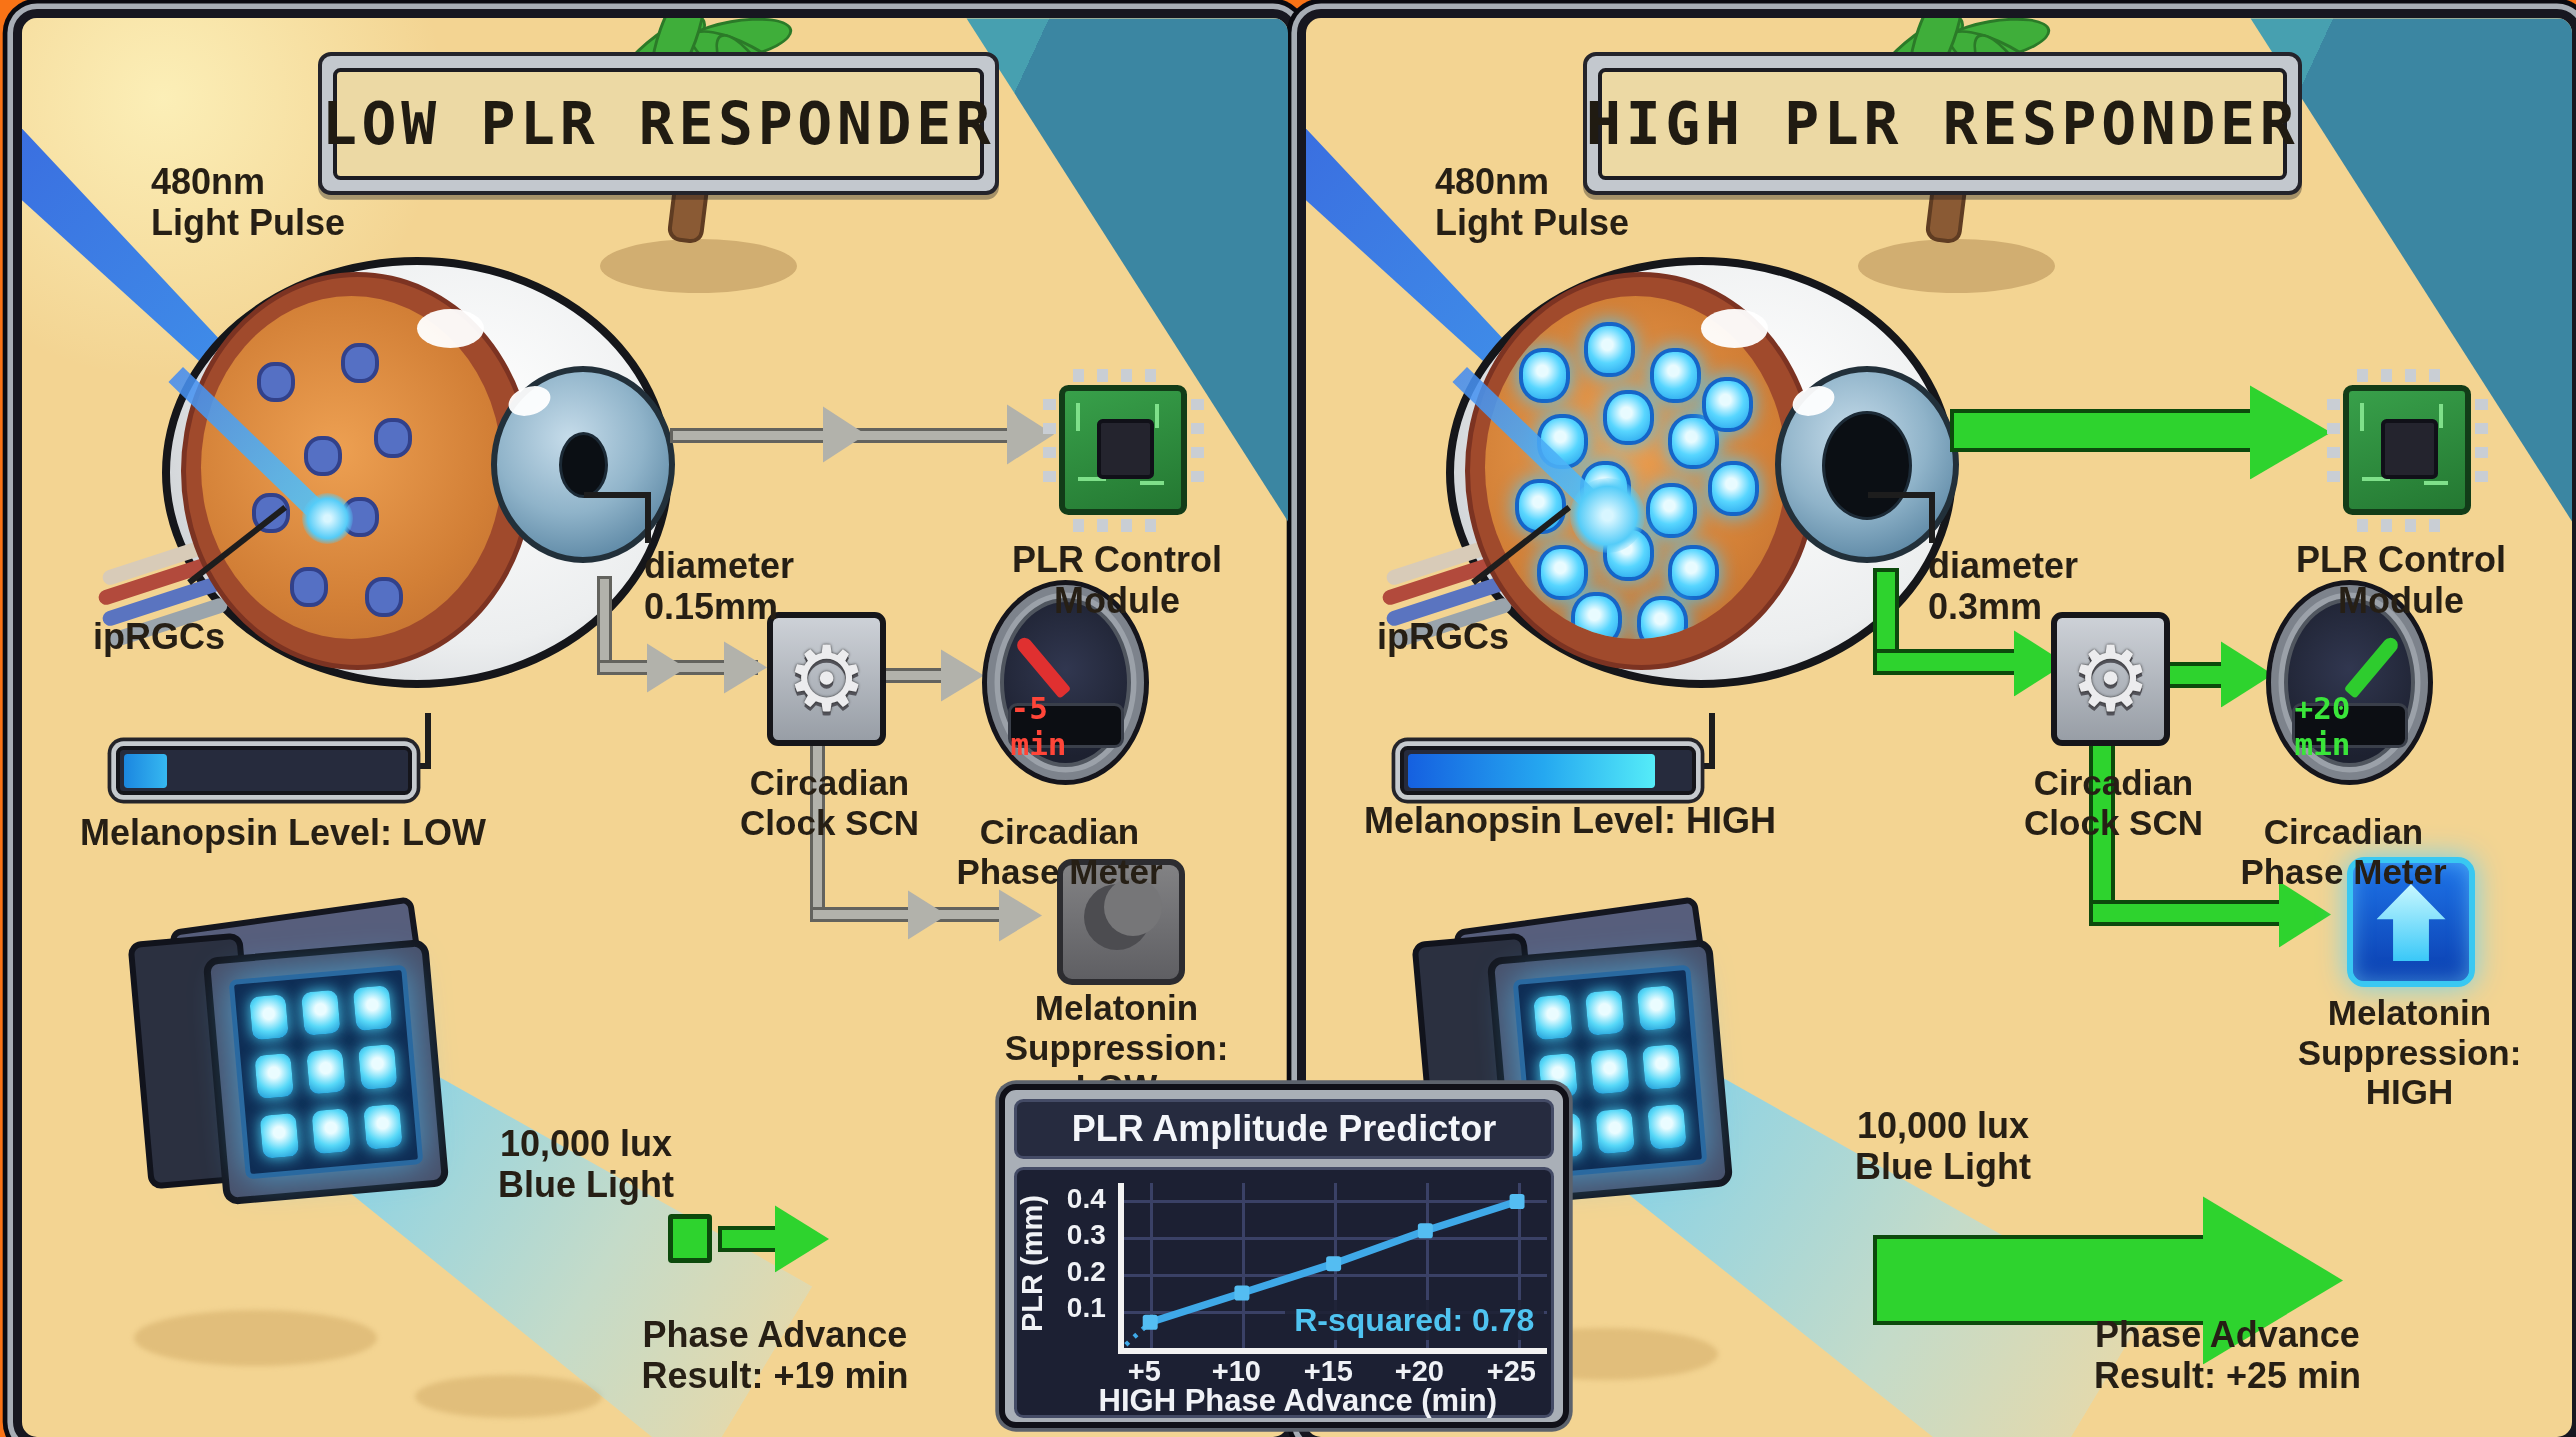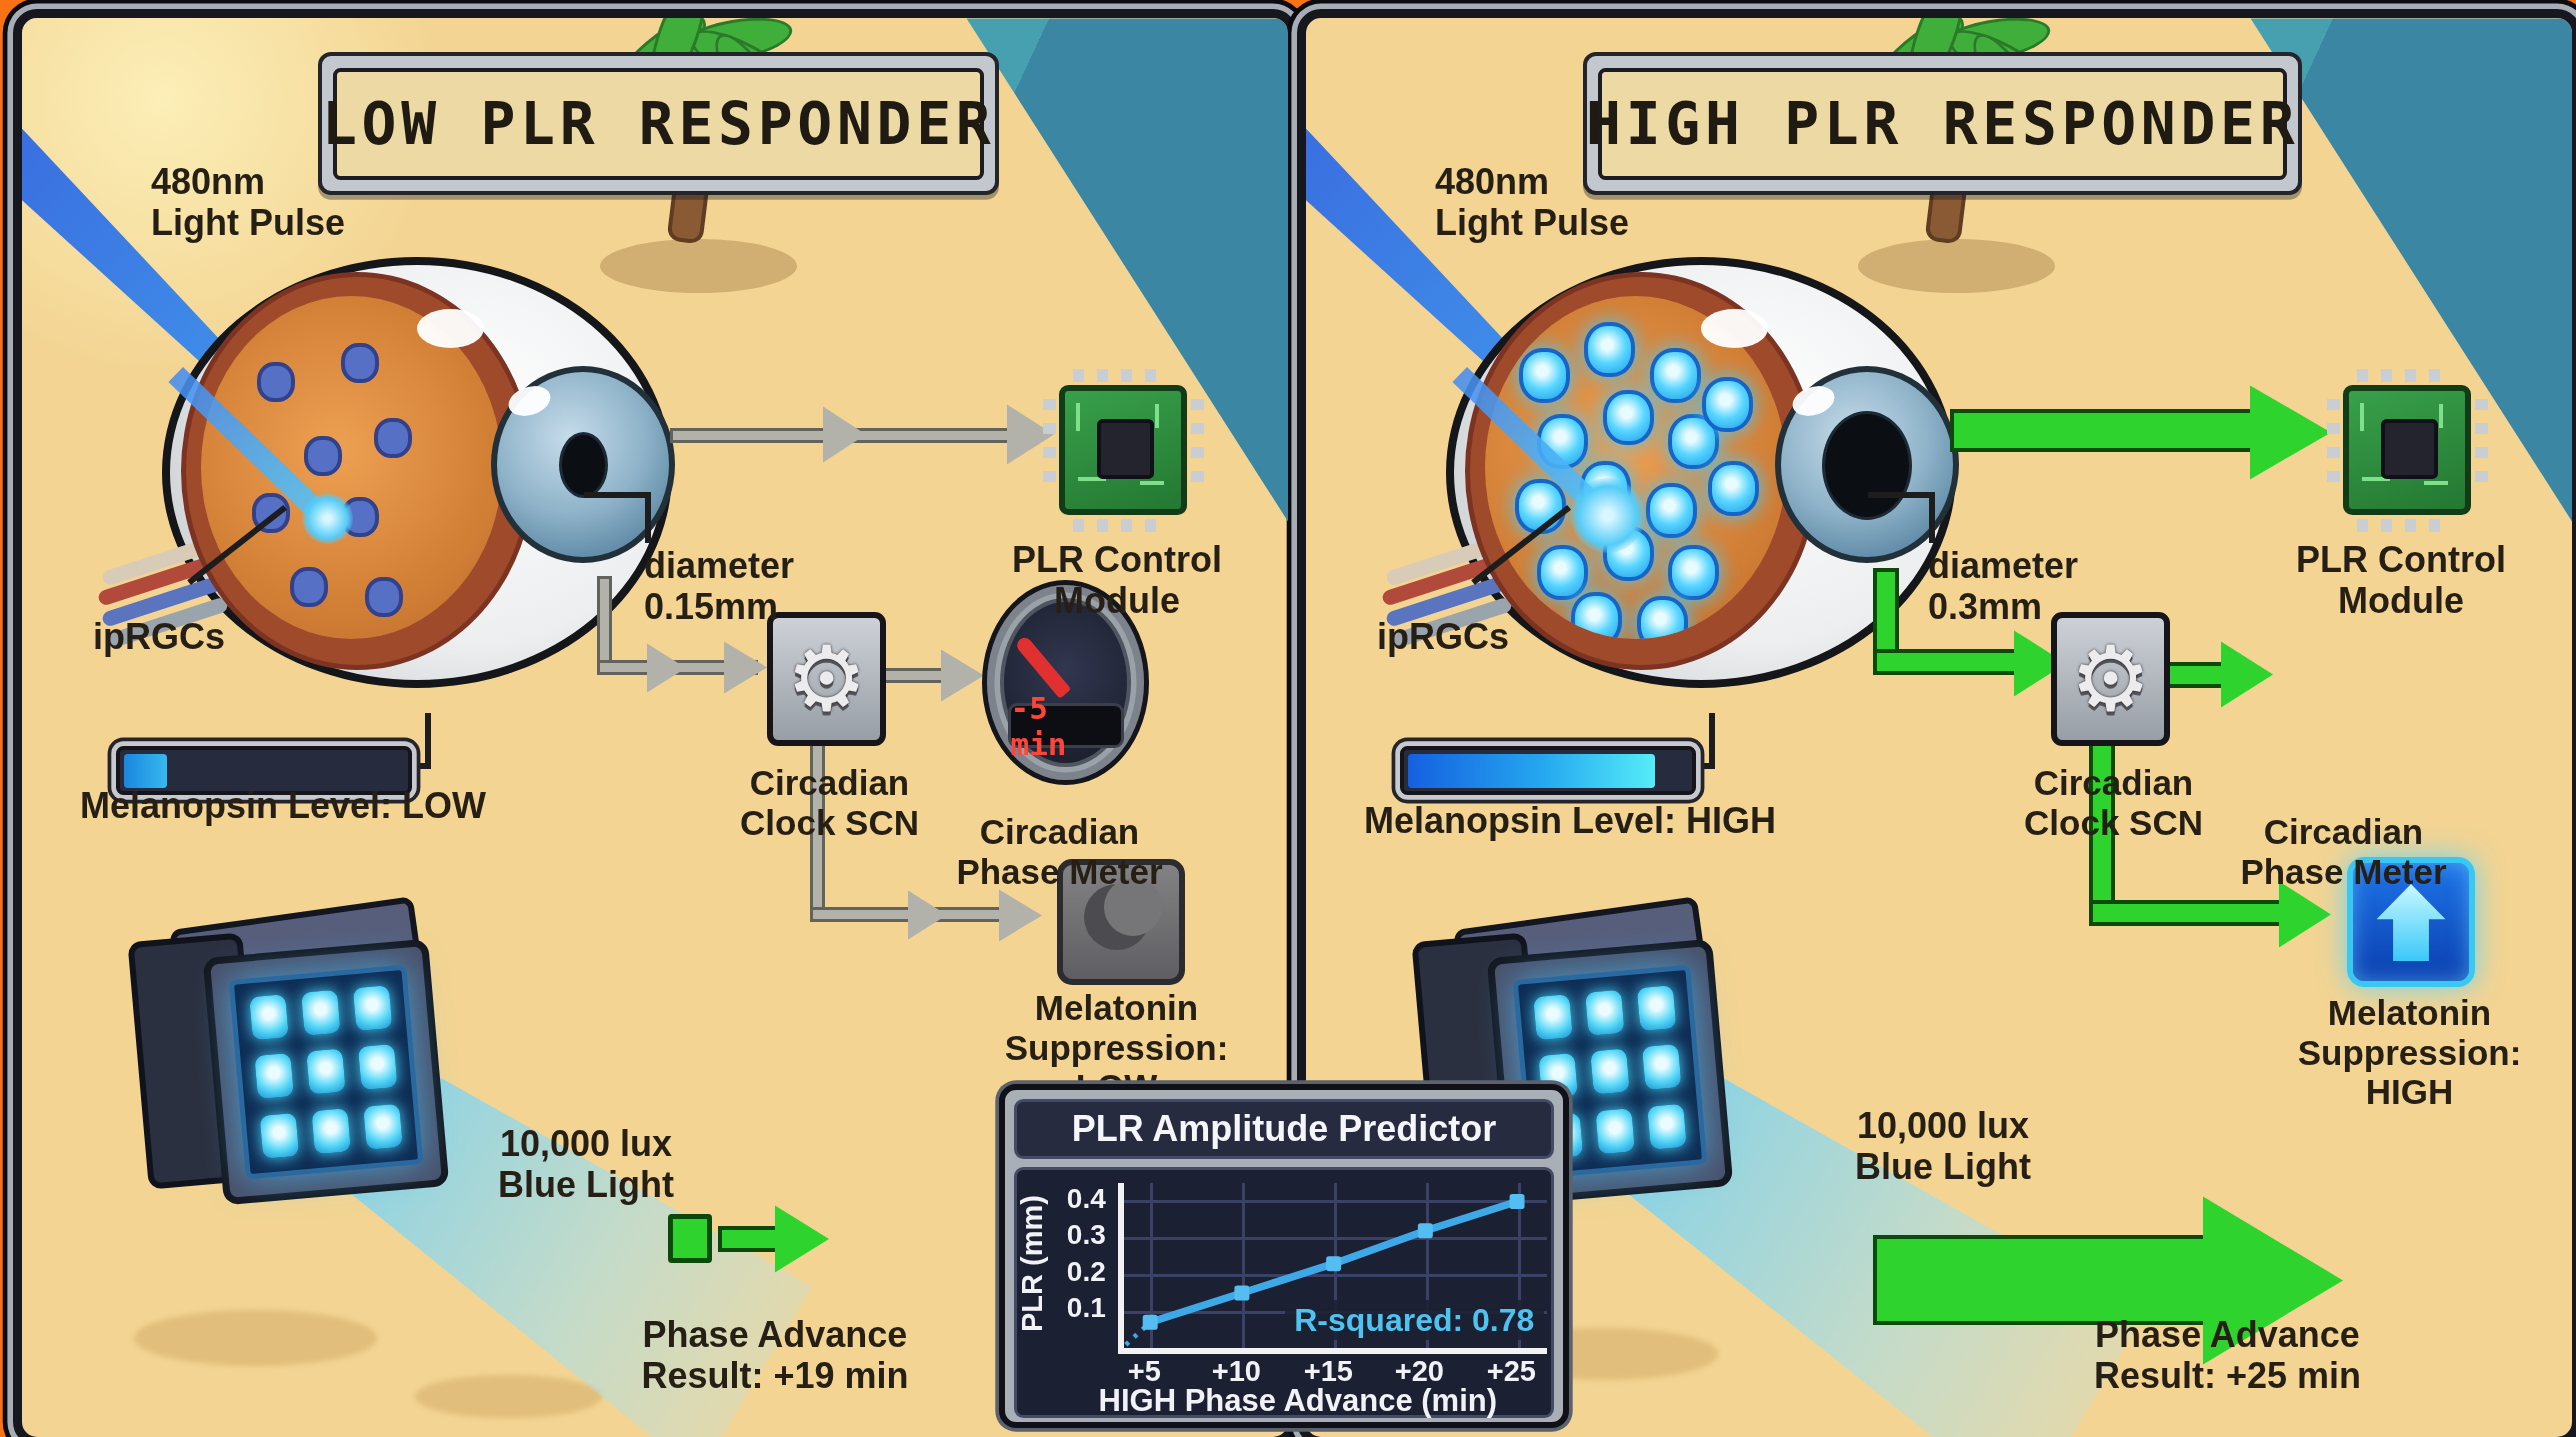--- a/index.html
+++ b/index.html
@@ -314,21 +314,21 @@
     <div class="lbl" style="left:71px;top:599px;">
       <span>ipRGCs</span></div>
 
     <div class="line" style="left:403px;top:695px;width:5.6px;height:56px;"></div>
     <div class="line" style="left:240px;top:745px;width:168px;height:5.6px;"></div>
     <div class="line" style="left:240px;top:745px;width:5.6px;height:28px;"></div>
 
     <div class="mbar">
       <div class="mfill" style="width: 15%;"></div>
     </div>
-    <div class="lbl" style="left:58px;top:768px;">
+    <div class="lbl" style="left:58px;top:795px;">
       <span>Melanopsin Level: LOW</span></div>
 
     <div class="lightbeam" style="left:277px;top:960px;width:599px;height:220px;"></div>
     <div class="lightbox">
       <div class="lb-top"></div>
         <div class="lb-side"></div>
       <div class="lb-front">
           <div class="lb-screen">
             <span class="led"></span>
             <span class="led"></span>
@@ -459,20 +459,28 @@
     <div class="lbl c" style="left:695px;top:745px;width:225px;font-size:35px;">
       <div>Circadian</div>
         <div>Clock SCN</div>
     </div>
 
     <div class="arrow green">
       <div class="seg" style="left:854px;top:644px;width:71px;height:26px;"></div>
       <div class="ah" style="left:915px;top:623px;width:52px;height:66px;"></div>
     </div>
 
+    <div class="meter">
+      <div class="mface">
+        <div class="needle" style="transform: rotate(40deg); background: rgb(46, 204, 46);"></div>
+        <div class="readout">
+          <span style="color: rgb(58, 229, 58);">+20 min</span>
+        </div>
+      </div>
+    </div>
     <div class="lbl c" style="left:897px;top:794px;width:281px;font-size:35px;">
       <div>Circadian</div>
         <div>Phase Meter</div>
     </div>
 
     <div class="arrow green">
       <div class="seg" style="left:783px;top:719px;width:26px;height:187px;"></div>
       <div class="seg" style="left:783px;top:882px;width:202px;height:26px;"></div>
       <div class="ah" style="left:973px;top:863px;width:52px;height:66px;"></div>
     </div>

